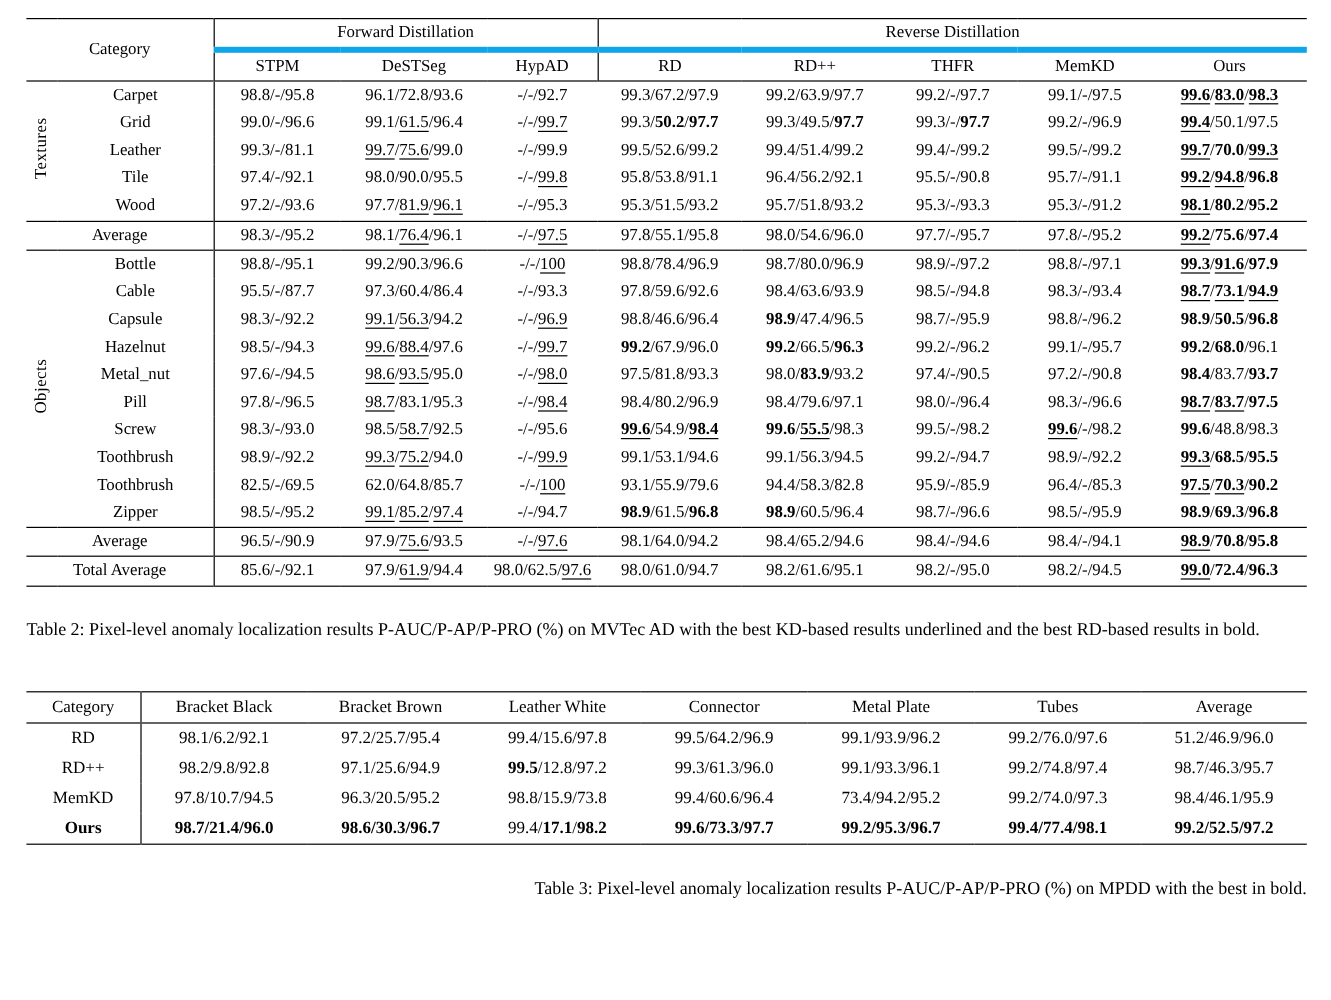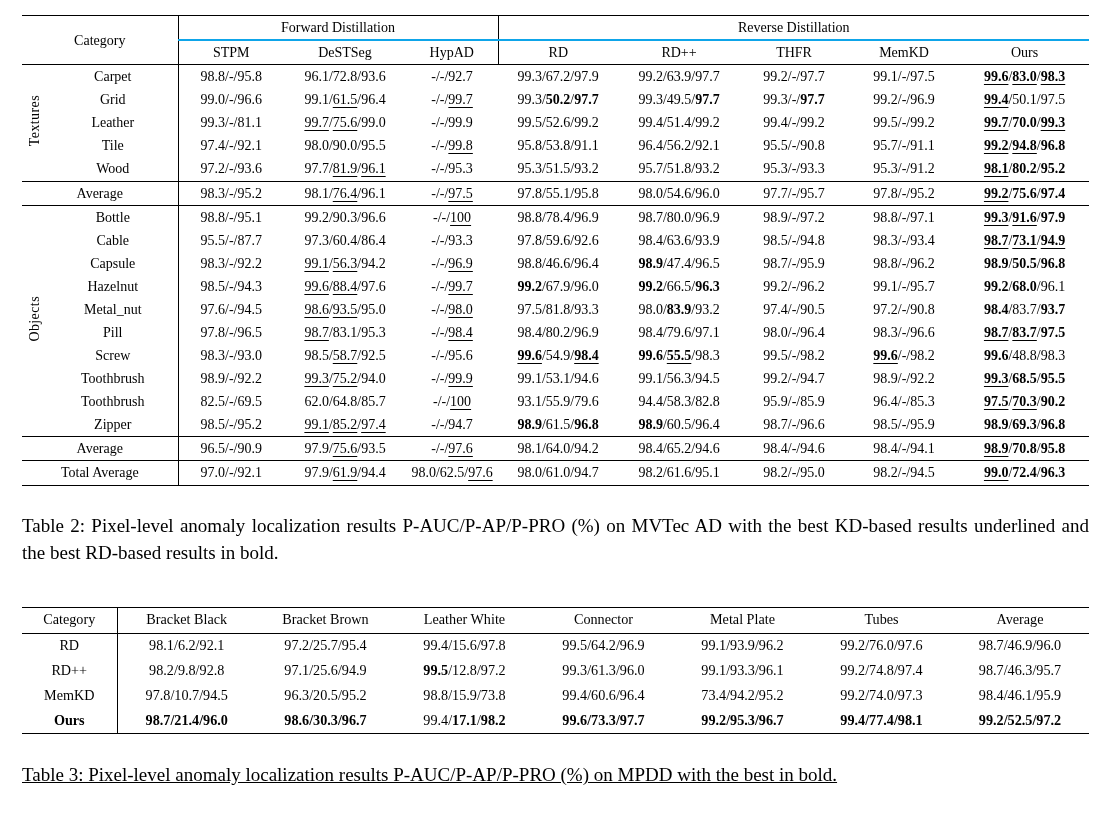--- a/index.html
+++ b/index.html
@@ -18,36 +18,36 @@
     border-top: 1.6px solid #000;
     border-bottom: 1.6px solid #000;
   }
 
   #t2 th, #t2 td {
     font-size: 14px; font-weight: 400;
     text-align: center; vertical-align: middle;
     padding: 3px 1px; white-space: nowrap; line-height: 1.22;
   }
   #t2 thead { border-bottom: 1px solid #000; }
-  .grouphead { border-bottom: 2px solid #0ea5e9; margin-top: 26px; }
+  .grouphead { border-bottom: 5px solid #0ea5e9; margin-top: 26px; }
   .vr { border-right: 1px solid #000; }
   tr.rule-top > td { border-top: 1px solid #000; }
 
   .rotcell { padding: 0; }
   .rot {
     writing-mode: vertical-rl; transform: rotate(180deg);
     display: inline-block; font-size: 14px; letter-spacing: .4px;
   }
 
   b { font-weight: 700; }
   u { text-underline-offset: 2.5px; text-decoration-thickness: 1px; }
 
-  .caption { font-size: 19px; line-height: 1.45; width: 1067px; }
+  .caption { font-size: 15px; line-height: 1.45; width: 1067px; }
   .cap2 { text-align: justify; margin: 26px 0 0 0; }
-  .cap3 { text-align: left; margin: 27px 0 0 0; text-decoration: underline; }
+  .cap3 { text-align: right; margin: 27px 0 0 0; }
 
   #t3 { margin-top: 40px; }
   #t3 th, #t3 td {
     font-size: 14.2px; font-weight: 400;
     text-align: center; padding: 3.6px 2px; white-space: nowrap; line-height: 1.25;
   }
   #t3 thead { border-bottom: 1px solid #000; }
 </style>
 </head>
 <body>
@@ -269,21 +269,21 @@
           <td>97.9/<u>75.6</u>/93.5</td>
           <td>-/-/<u>97.6</u></td>
           <td>98.1/64.0/94.2</td>
           <td>98.4/65.2/94.6</td>
           <td>98.4/-/94.6</td>
           <td>98.4/-/94.1</td>
           <td><b><u>98.9</u></b>/<b>70.8</b>/<b>95.8</b></td>
         </tr>
         <tr class="rule-top">
           <td colspan="2" class="vr">Total Average</td>
-          <td>97.0/-/92.1</td>
+          <td>85.6/-/92.1</td>
           <td>97.9/<u>61.9</u>/94.4</td>
           <td>98.0/62.5/<u>97.6</u></td>
           <td>98.0/61.0/94.7</td>
           <td>98.2/61.6/95.1</td>
           <td>98.2/-/95.0</td>
           <td>98.2/-/94.5</td>
           <td><b><u>99.0</u></b>/<b>72.4</b>/<b>96.3</b></td>
         </tr>
       </tbody>
   </table>
@@ -315,21 +315,21 @@
     </thead>
     <tbody id="t3-body">
         <tr>
           <td class="vr">RD</td>
           <td>98.1/6.2/92.1</td>
           <td>97.2/25.7/95.4</td>
           <td>99.4/15.6/97.8</td>
           <td>99.5/64.2/96.9</td>
           <td>99.1/93.9/96.2</td>
           <td>99.2/76.0/97.6</td>
-          <td>98.7/46.9/96.0</td>
+          <td>51.2/46.9/96.0</td>
         </tr>
         <tr>
           <td class="vr">RD++</td>
           <td>98.2/9.8/92.8</td>
           <td>97.1/25.6/94.9</td>
           <td><b>99.5</b>/12.8/97.2</td>
           <td>99.3/61.3/96.0</td>
           <td>99.1/93.3/96.1</td>
           <td>99.2/74.8/97.4</td>
           <td>98.7/46.3/95.7</td>

